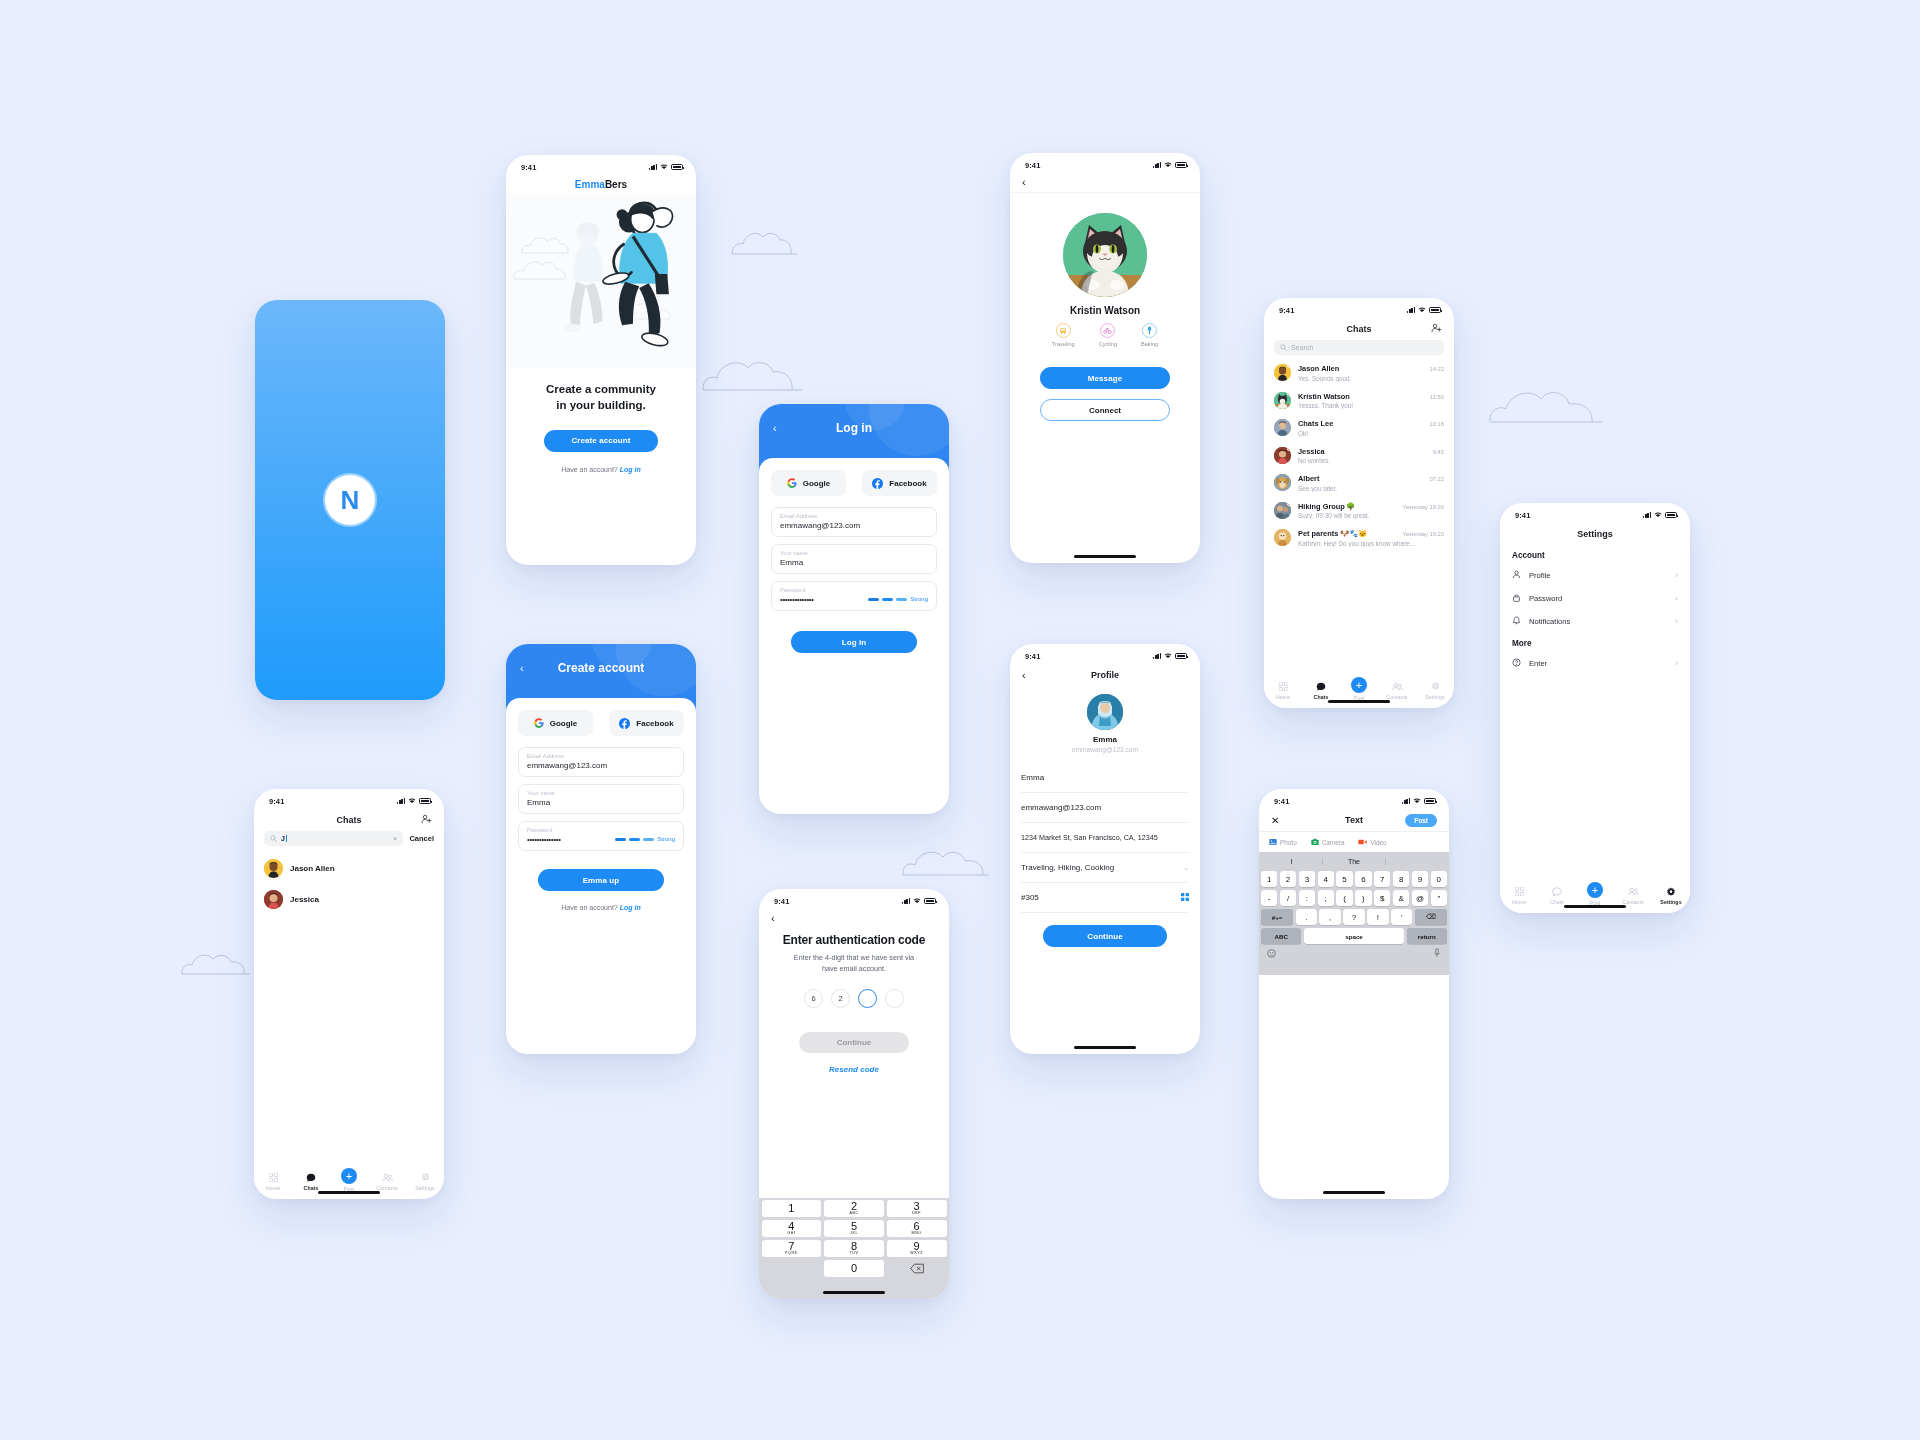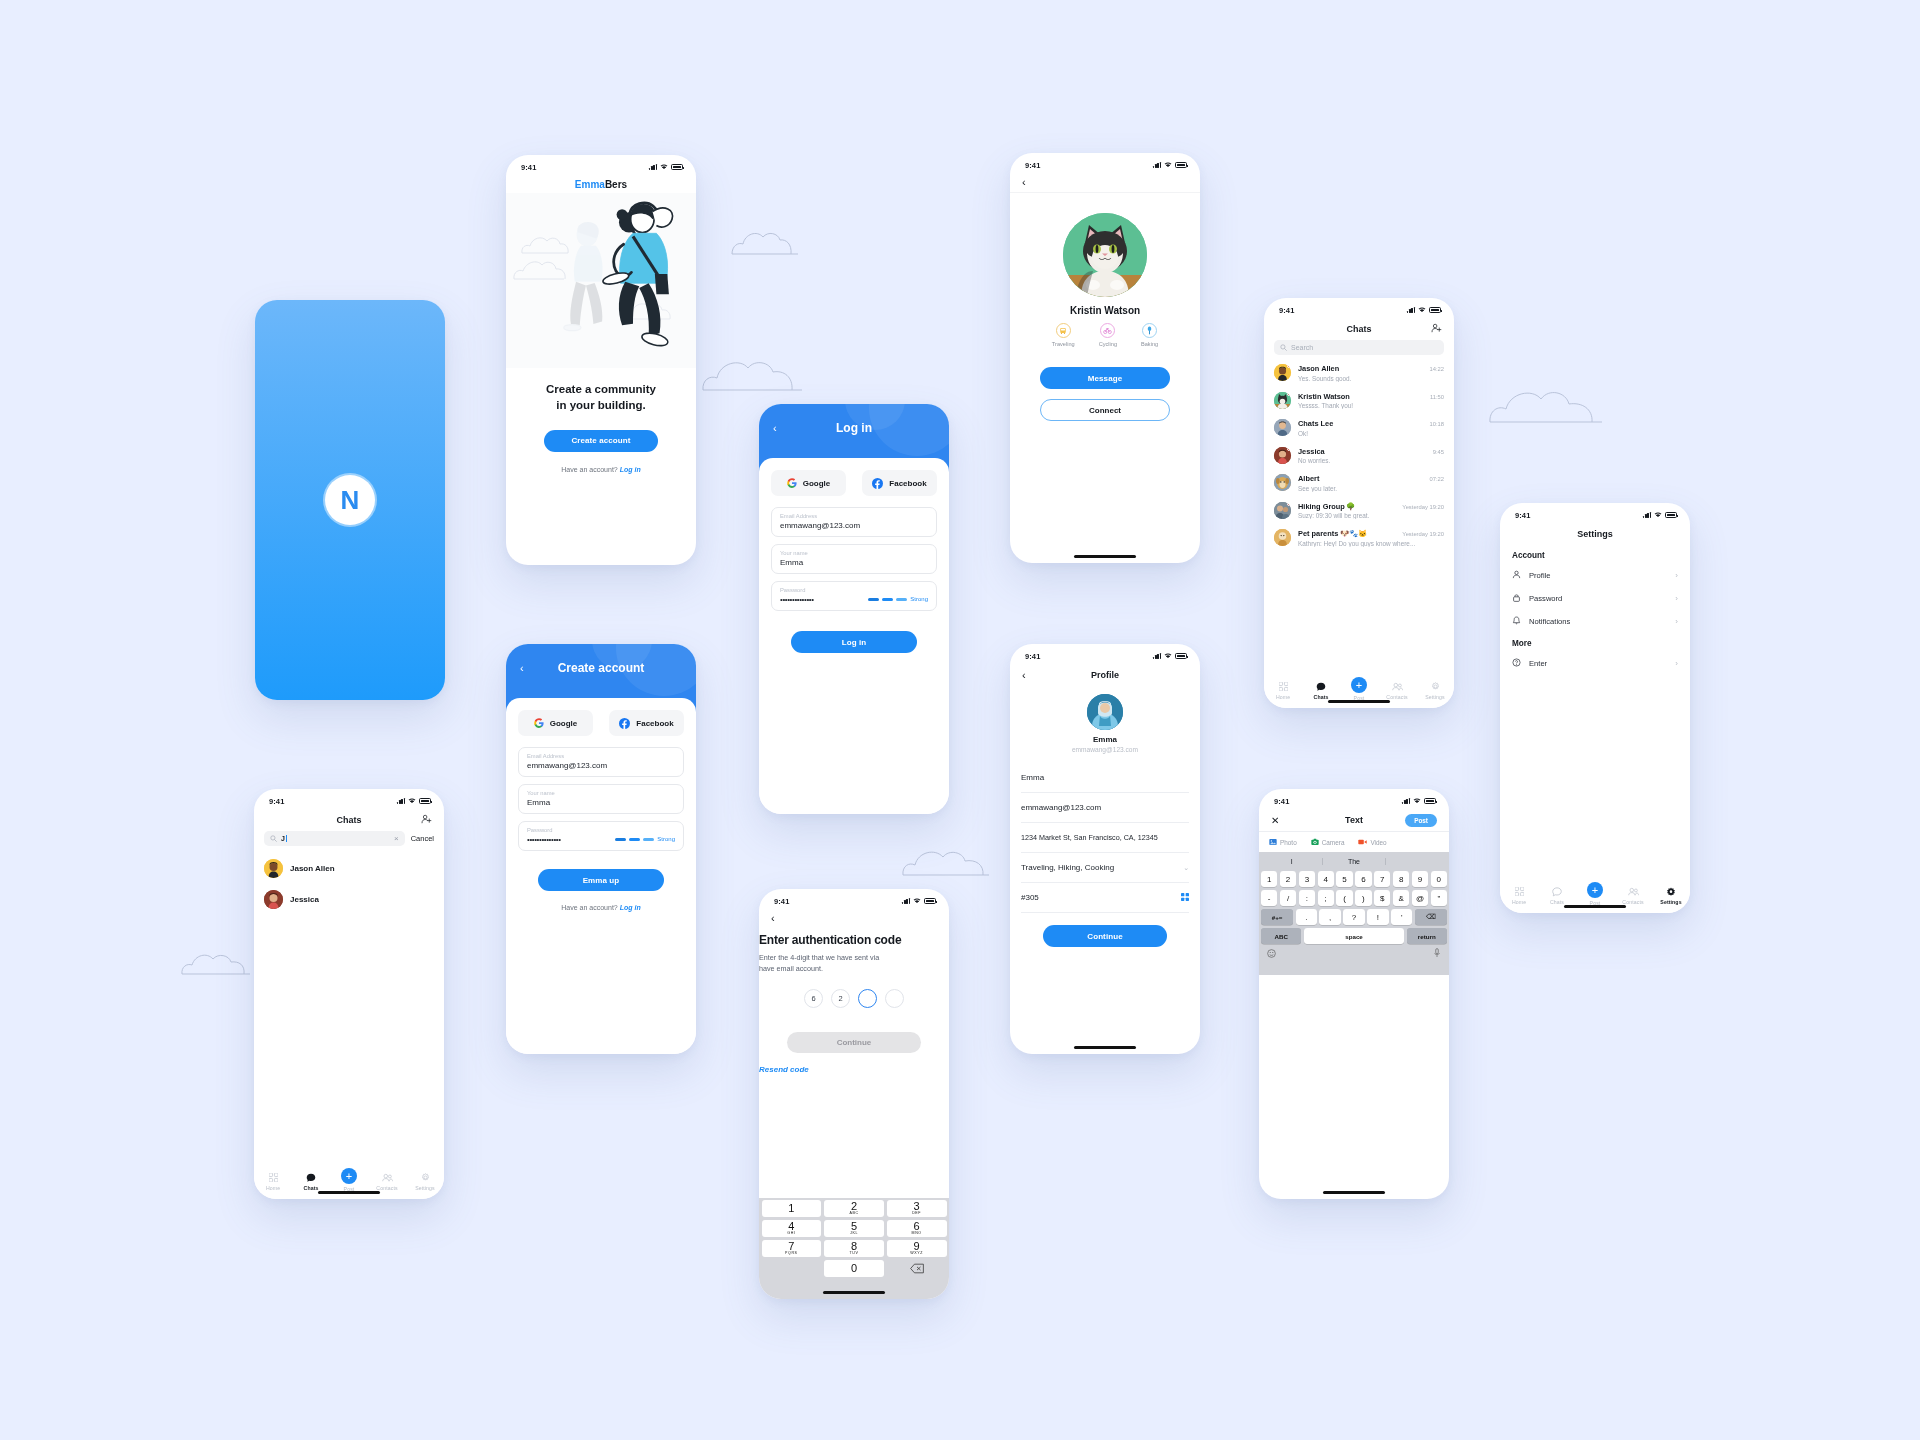--- a/index.html
+++ b/index.html
@@ -412,21 +412,21 @@
             </svg>
           <span class="sb-batt">
               <span></span>
             </span>
         </span>
       </div>
       <div style="height:18px;display:flex;align-items:center;padding:0 12px;">
         <span class="back-chev">‹</span>
       </div>
 
-      <div style="padding:6px 0 0;">
+      <div style="padding:6px 12px 0;text-align:center;">
         <div style="font-size:12px;font-weight:bold;letter-spacing:-.2px;">Enter authentication code</div>
         <div style="font-size:7.2px;color:#5b6270;margin-top:5px;line-height:1.55;">
           <div>Enter the 4-digit that we have sent via</div>
           <div>have email account.</div>
         </div>
         <div style="display:flex;justify-content:center;gap:8px;margin-top:15px;">
           <div style="width:19px;height:19px;border-radius:50%;border:1px solid #e1e4ea;display:flex;align-items:center;justify-content:center;font-size:7.5px;color:#3b424d;">
               <span>6</span>
             </div>
           <div style="width:19px;height:19px;border-radius:50%;border:1px solid #e1e4ea;display:flex;align-items:center;justify-content:center;font-size:7.5px;color:#3b424d;">
@@ -1012,21 +1012,21 @@
 
       <div style="display:flex;align-items:center;gap:6px;padding:0 10px;">
         <div class="searchbar" style="margin:0;flex:1;justify-content:flex-start;">
           <svg width="7" height="7" viewBox="0 0 12 12">
               <circle cx="5" cy="5" r="3.6" fill="none" stroke="#a8aeb8" stroke-width="1.2"></circle>
               <path d="M8 8 L11 11" stroke="#a8aeb8" stroke-width="1.2" stroke-linecap="round"></path>
             </svg>
           <span style="color:#15191f;font-weight:bold;border-right:1px solid #1e8bf5;padding-right:1px;">J</span>
           <span style="margin-left:auto;color:#9aa0ab;font-size:8px;">×</span>
         </div>
-        <span style="font-size:7.5px;color:#15191f;">Cancel</span>
+        <span style="font-size:7.5px;color:#15191f;font-weight:bold;">Cancel</span>
       </div>
 
       <div style="margin-top:7px;flex:1;">
         <div class="chatrow" style="align-items:center;padding:6px 10px;">
           <span class="av" style="width:19px;height:19px;flex:0 0 19px;background:#f5c23e;"><svg viewBox="0 0 19 19" style="width:100%;height:100%">
                 <rect width="19" height="19" fill="#f5c23e"></rect>
                 <circle cx="9.5" cy="8" r="4" fill="#7a4a2a"></circle>
                 <path d="M4.5 19 C4.5 14 6.8 12.4 9.5 12.4 C12.2 12.4 14.5 14 14.5 19Z" fill="#23262b"></path>
                 <path d="M5.6 7 C5.6 3 13.4 3 13.4 7 L13.4 5 C13.4 2.2 5.6 2.2 5.6 5Z" fill="#2d2318"></path>
               </svg></span>

